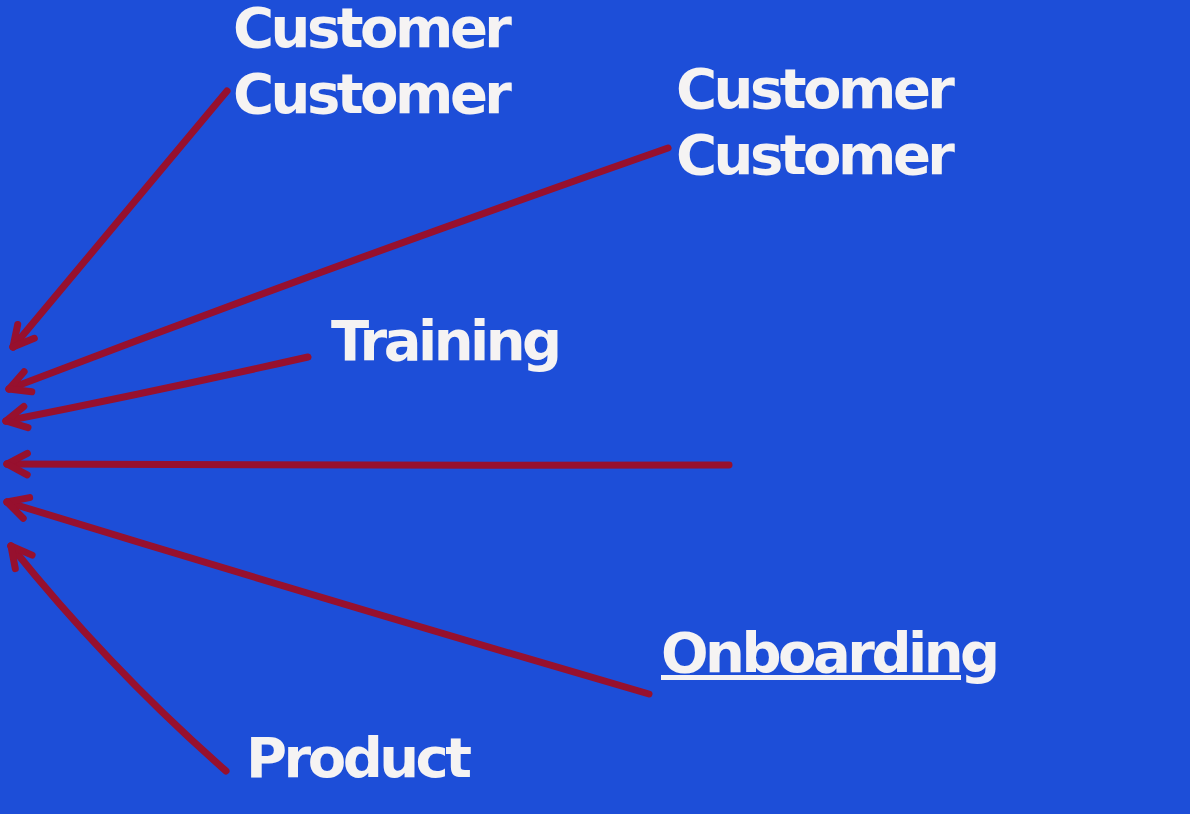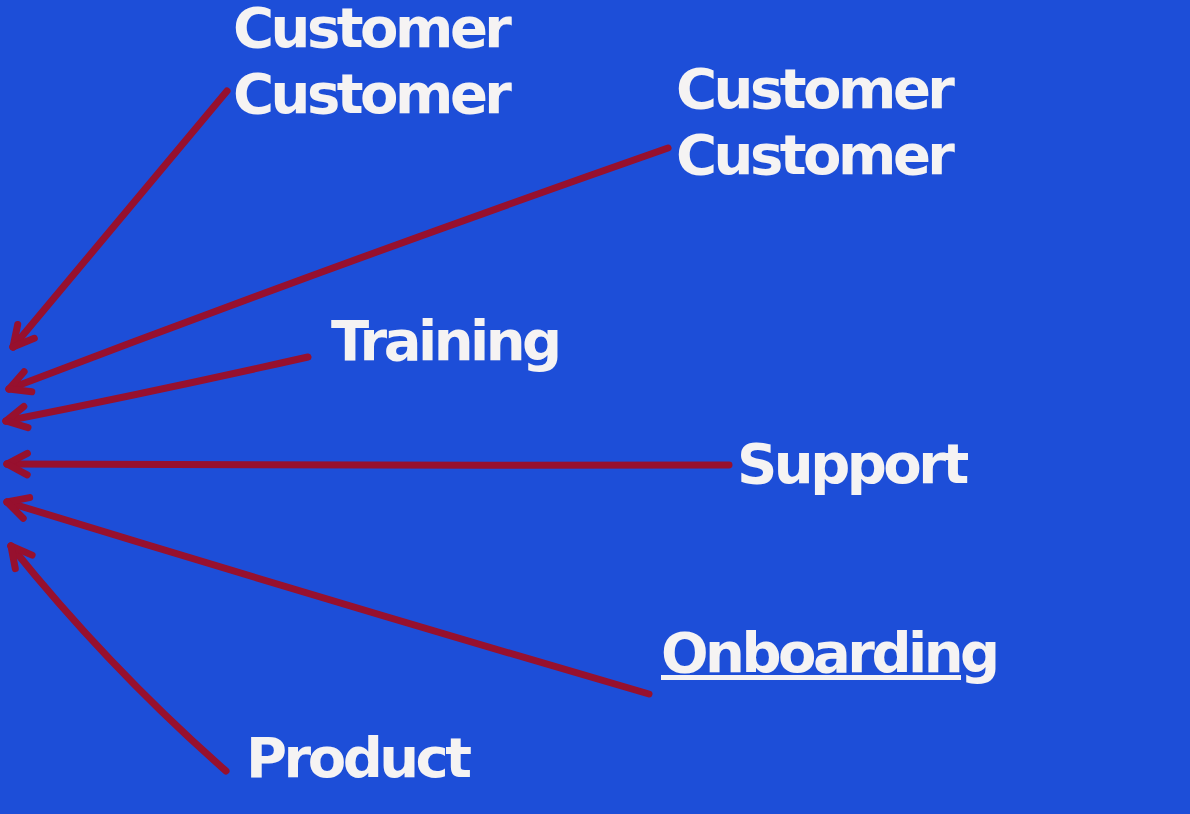--- a/index.html
+++ b/index.html
@@ -72,23 +72,20 @@
 
   <div class="label label--customer-success">
     <span class="ln">Customer</span>
     <span class="ln">Customer</span>
   </div>
 
   <div class="label label--marketing">
     <span class="ln">Training</span>
   </div>
 
-  <div class="label label--support">
-    <span class="ln">Support</span>
-  </div>
 
   <div class="label label--onboarding">
     <span class="ln">Onboarding</span>
   </div>
 
   <div class="label label--product">
     <span class="ln">Product</span>
   </div>
 
 </div>

